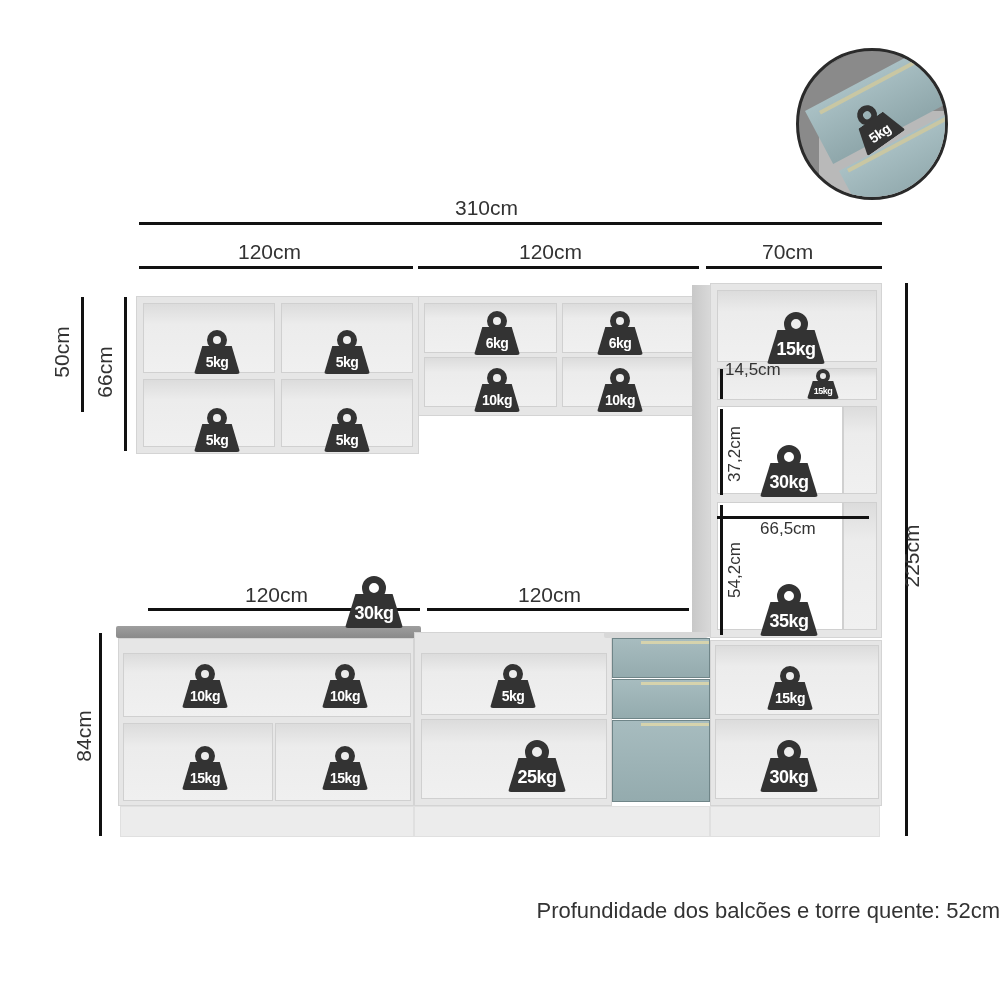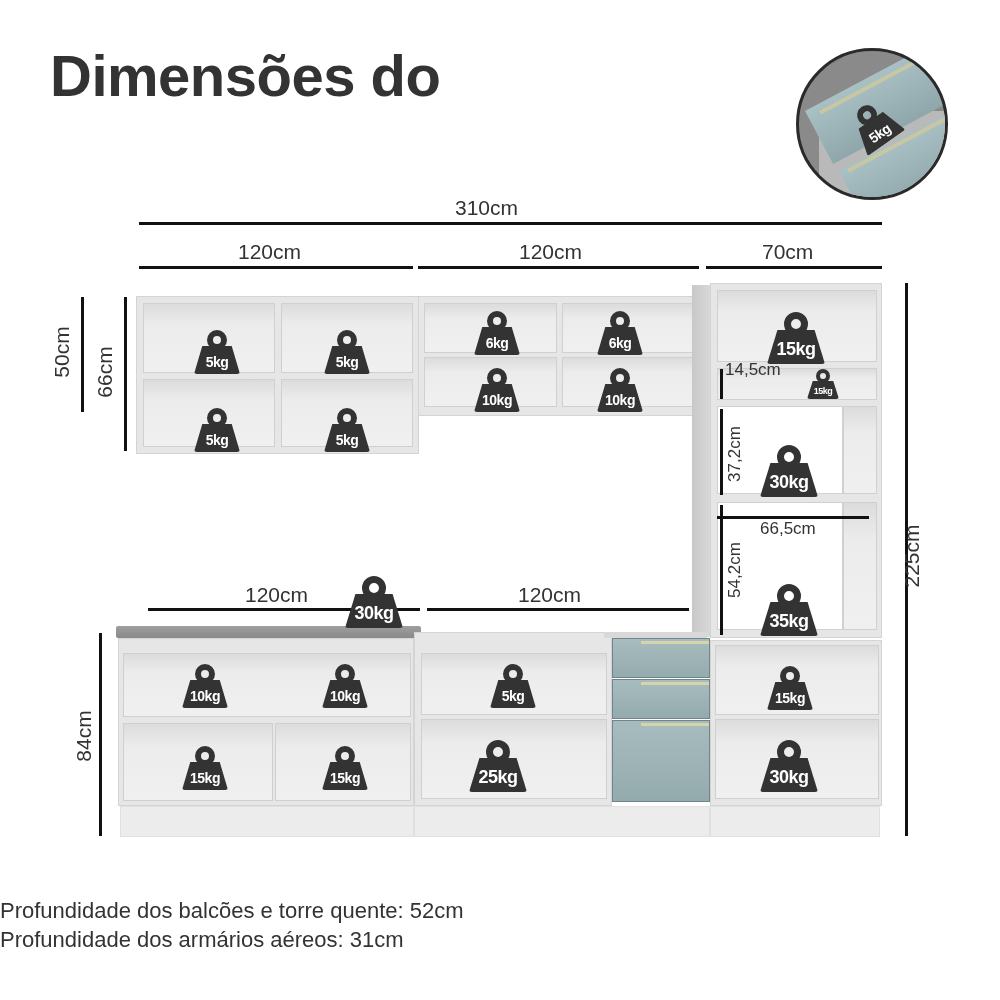--- a/index.html
+++ b/index.html
@@ -44,28 +44,27 @@
   .weight .lbl { position: absolute; left: 0; bottom: 3px; width: 100%; text-align: center; font-weight: bold; color: #fff; font-size: 14px; line-height: 18px; letter-spacing: -0.5px; }
   .weight.lg { width: 58px; height: 52px; }
   .weight.lg .ring { width: 24px; height: 24px; margin-left: -12px; border-width: 7px; }
   .weight.lg .body { height: 34px; }
   .weight.lg .lbl { font-size: 18px; line-height: 22px; bottom: 4px; }
   .weight.xs { width: 32px; height: 30px; }
   .weight.xs .ring { width: 14px; height: 14px; margin-left: -7px; border-width: 4px; }
   .weight.xs .body { height: 18px; }
   .weight.xs .lbl { font-size: 9px; line-height: 12px; bottom: 2px; }
 
-  .footer { position: absolute; left: 0; top: 896px; width: 1000px; text-align: left; font-size: 22px; line-height: 29px; color: #333; }
+  .footer { position: absolute; left: 0; top: 896px; width: 1000px; text-align: right; font-size: 22px; line-height: 29px; color: #333; }
   .footer span { display: block; }
 </style>
 </head>
 <body>
 
 <div class="title">
-  <span>Dimensões do</span>
 </div>
 
 <div class="inset">
   <div class="counter"></div>
   <div class="drawer-body"></div>
   <div class="drawer-top"></div>
   <div class="drawer-front"></div>
   <div class="handle1"></div>
   <div class="handle2"></div>
   <div class="weight inset-weight">
@@ -245,34 +244,33 @@
 
 <div class="cab" style="left:414px; top:632px; width:198px; height:174px;">
   <div class="cell" style="left:6px; top:20px; width:186px; height:62px;"></div>
   <div class="cell" style="left:6px; top:86px; width:186px; height:80px;"></div>
 </div>
 <div class="weight" style="left:490px; top:664px;">
     <div class="ring"></div>
     <div class="body"></div>
     <div class="lbl">5kg</div>
   </div>
-<div class="weight lg" style="left:469px; top:740px;">
+<div class="weight lg" style="left:508px; top:740px;">
     <div class="ring"></div>
     <div class="body"></div>
     <div class="lbl">25kg</div>
   </div>
 <div class="plinth" style="left:414px; top:806px; width:296px; height:31px;"></div>
 
 <div class="counter" style="left:604px; top:632px; width:104px; height:6px; background:#d8d8d8;"></div>
 <div class="drawer" style="left:612px; top:638px; width:98px; height:40px;">
     <div class="pull"></div>
   </div>
 <div class="drawer" style="left:612px; top:679px; width:98px; height:40px;">
     <div class="pull"></div>
   </div>
 <div class="drawer" style="left:612px; top:720px; width:98px; height:82px;">
     <div class="pull"></div>
   </div>
 
 <div class="footer">
   <span>Profundidade dos balcões e torre quente: 52cm</span>
-  <span>Profundidade dos armários aéreos: 31cm</span>
 </div>
 
 </body></html>

